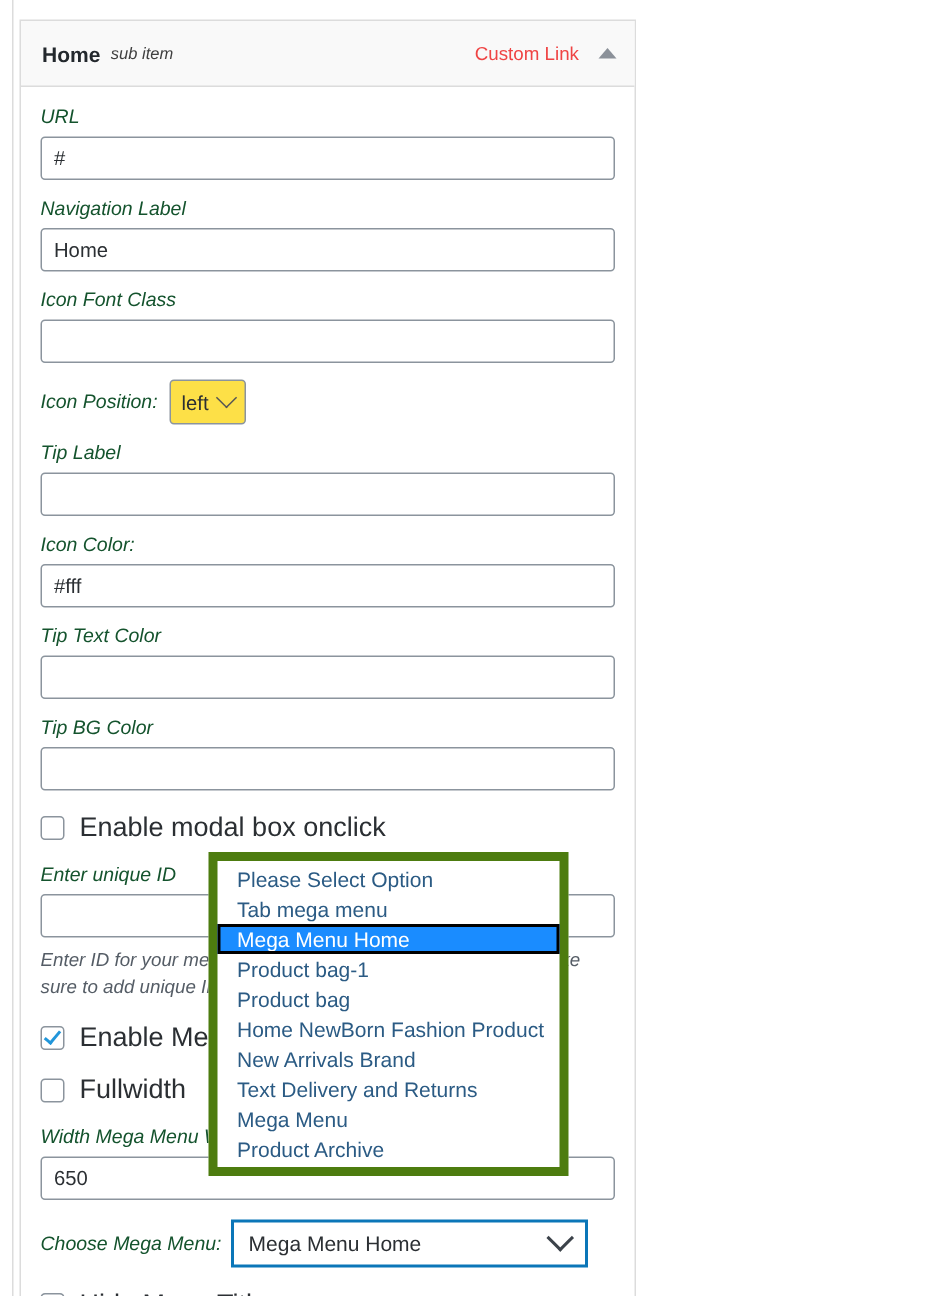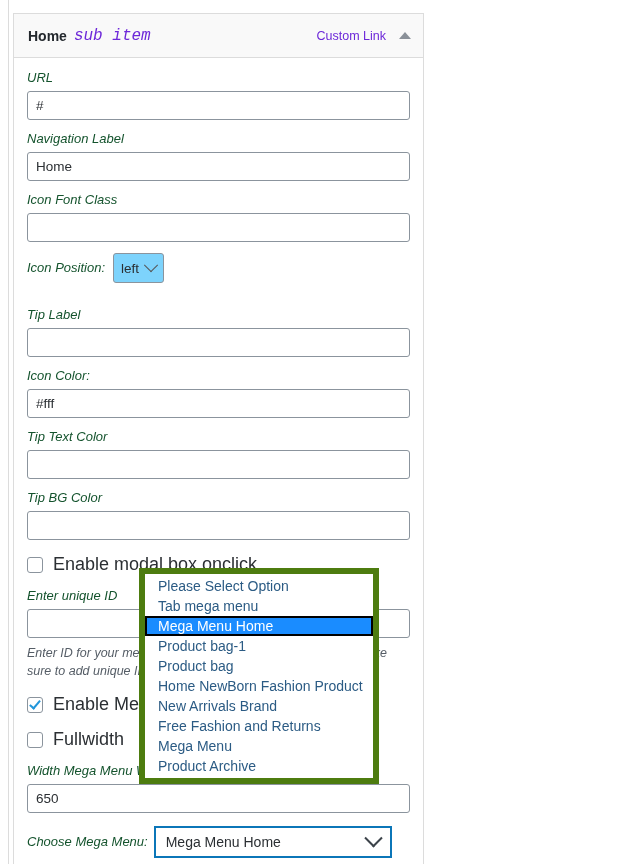--- a/index.html
+++ b/index.html
@@ -46,29 +46,28 @@
     padding: 0 12px 0 14px;
     box-sizing: border-box;
   }
   .mi-title {
     font-weight: bold;
     font-size: 14px;
     color: #23282d;
   }
   .mi-sub {
     font-style: italic;
-    font-size: 16px;
-    color: #6d28d9;
+    font-size: 11px;
+    color: #404040;
     margin-left: 7px;
-    font-family: Liberation Mono, monospace;
   }
   .mi-spacer { flex: 1; }
   .mi-type {
     font-size: 12.5px;
-    color: #6d28d9;
+    color: #ef4444;
   }
   .mi-toggle {
     margin-left: 13px;
     width: 0; height: 0;
     border-left: 6px solid transparent;
     border-right: 6px solid transparent;
     border-bottom: 7px solid #8b9199;
     display: inline-block;
   }
 
@@ -98,31 +97,31 @@
     font-family: "Liberation Sans", sans-serif;
     font-size: 13.5px;
     color: #2b2f33;
     outline: none;
   }
   .ftext::placeholder { color: #b6b6b6; }
 
   .inline-row {
     display: flex;
     align-items: center;
-    margin-bottom: 24px;
+    margin-bottom: 11px;
   }
   .inline-row .flabel {
     margin-bottom: 0;
     margin-right: 8px;
   }
   .mini-select {
     height: 28px;
     border: 1px solid #8b949d;
     border-radius: 3px;
-    background: #7dd3fc;
+    background: #fde047;
     padding: 0 7px;
     font-family: "Liberation Sans", sans-serif;
     font-size: 13.5px;
     color: #2b2f33;
     display: inline-flex;
     align-items: center;
     gap: 7px;
     cursor: pointer;
   }
   .chev {
@@ -330,16 +329,16 @@
 </div>
 
 <div class="option-list" id="option-list">
     <div class="option">Please Select Option</div>
     <div class="option">Tab mega menu</div>
     <div class="option selected">Mega Menu Home</div>
     <div class="option">Product bag-1</div>
     <div class="option">Product bag</div>
     <div class="option">Home NewBorn Fashion Product</div>
     <div class="option">New Arrivals Brand</div>
-    <div class="option">Free Fashion and Returns</div>
+    <div class="option">Text Delivery and Returns</div>
     <div class="option">Mega Menu</div>
     <div class="option">Product Archive</div>
   </div>
 
 </body></html>

